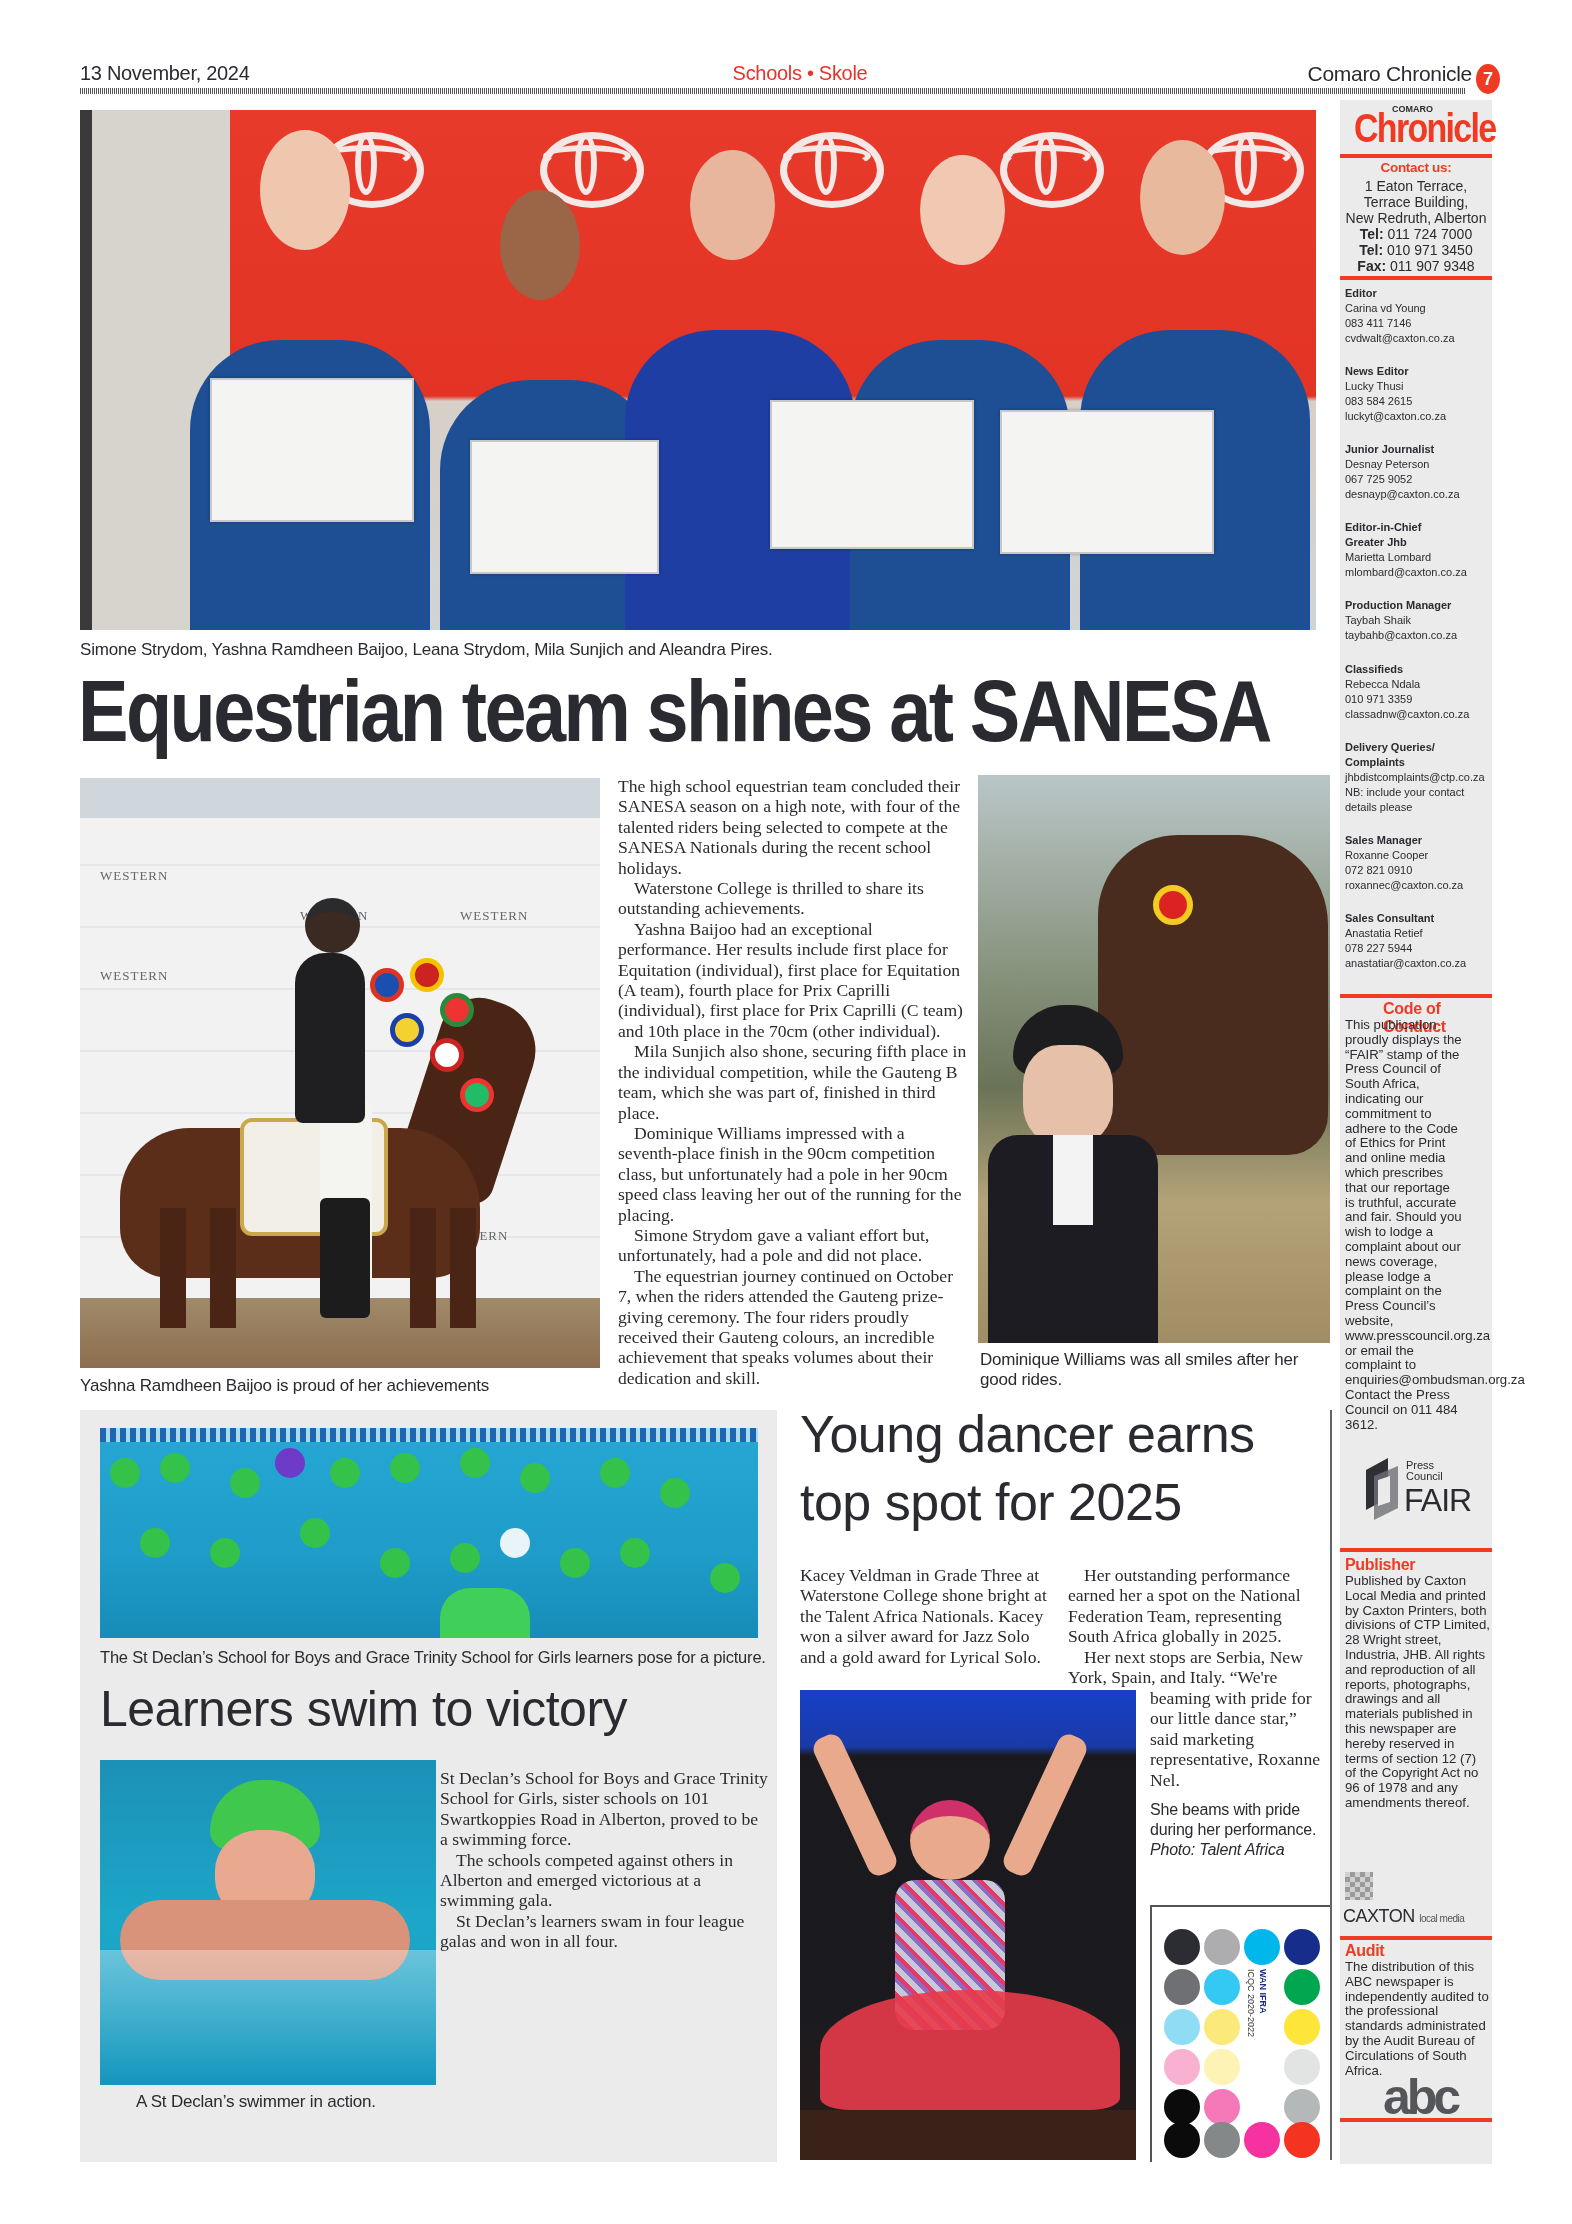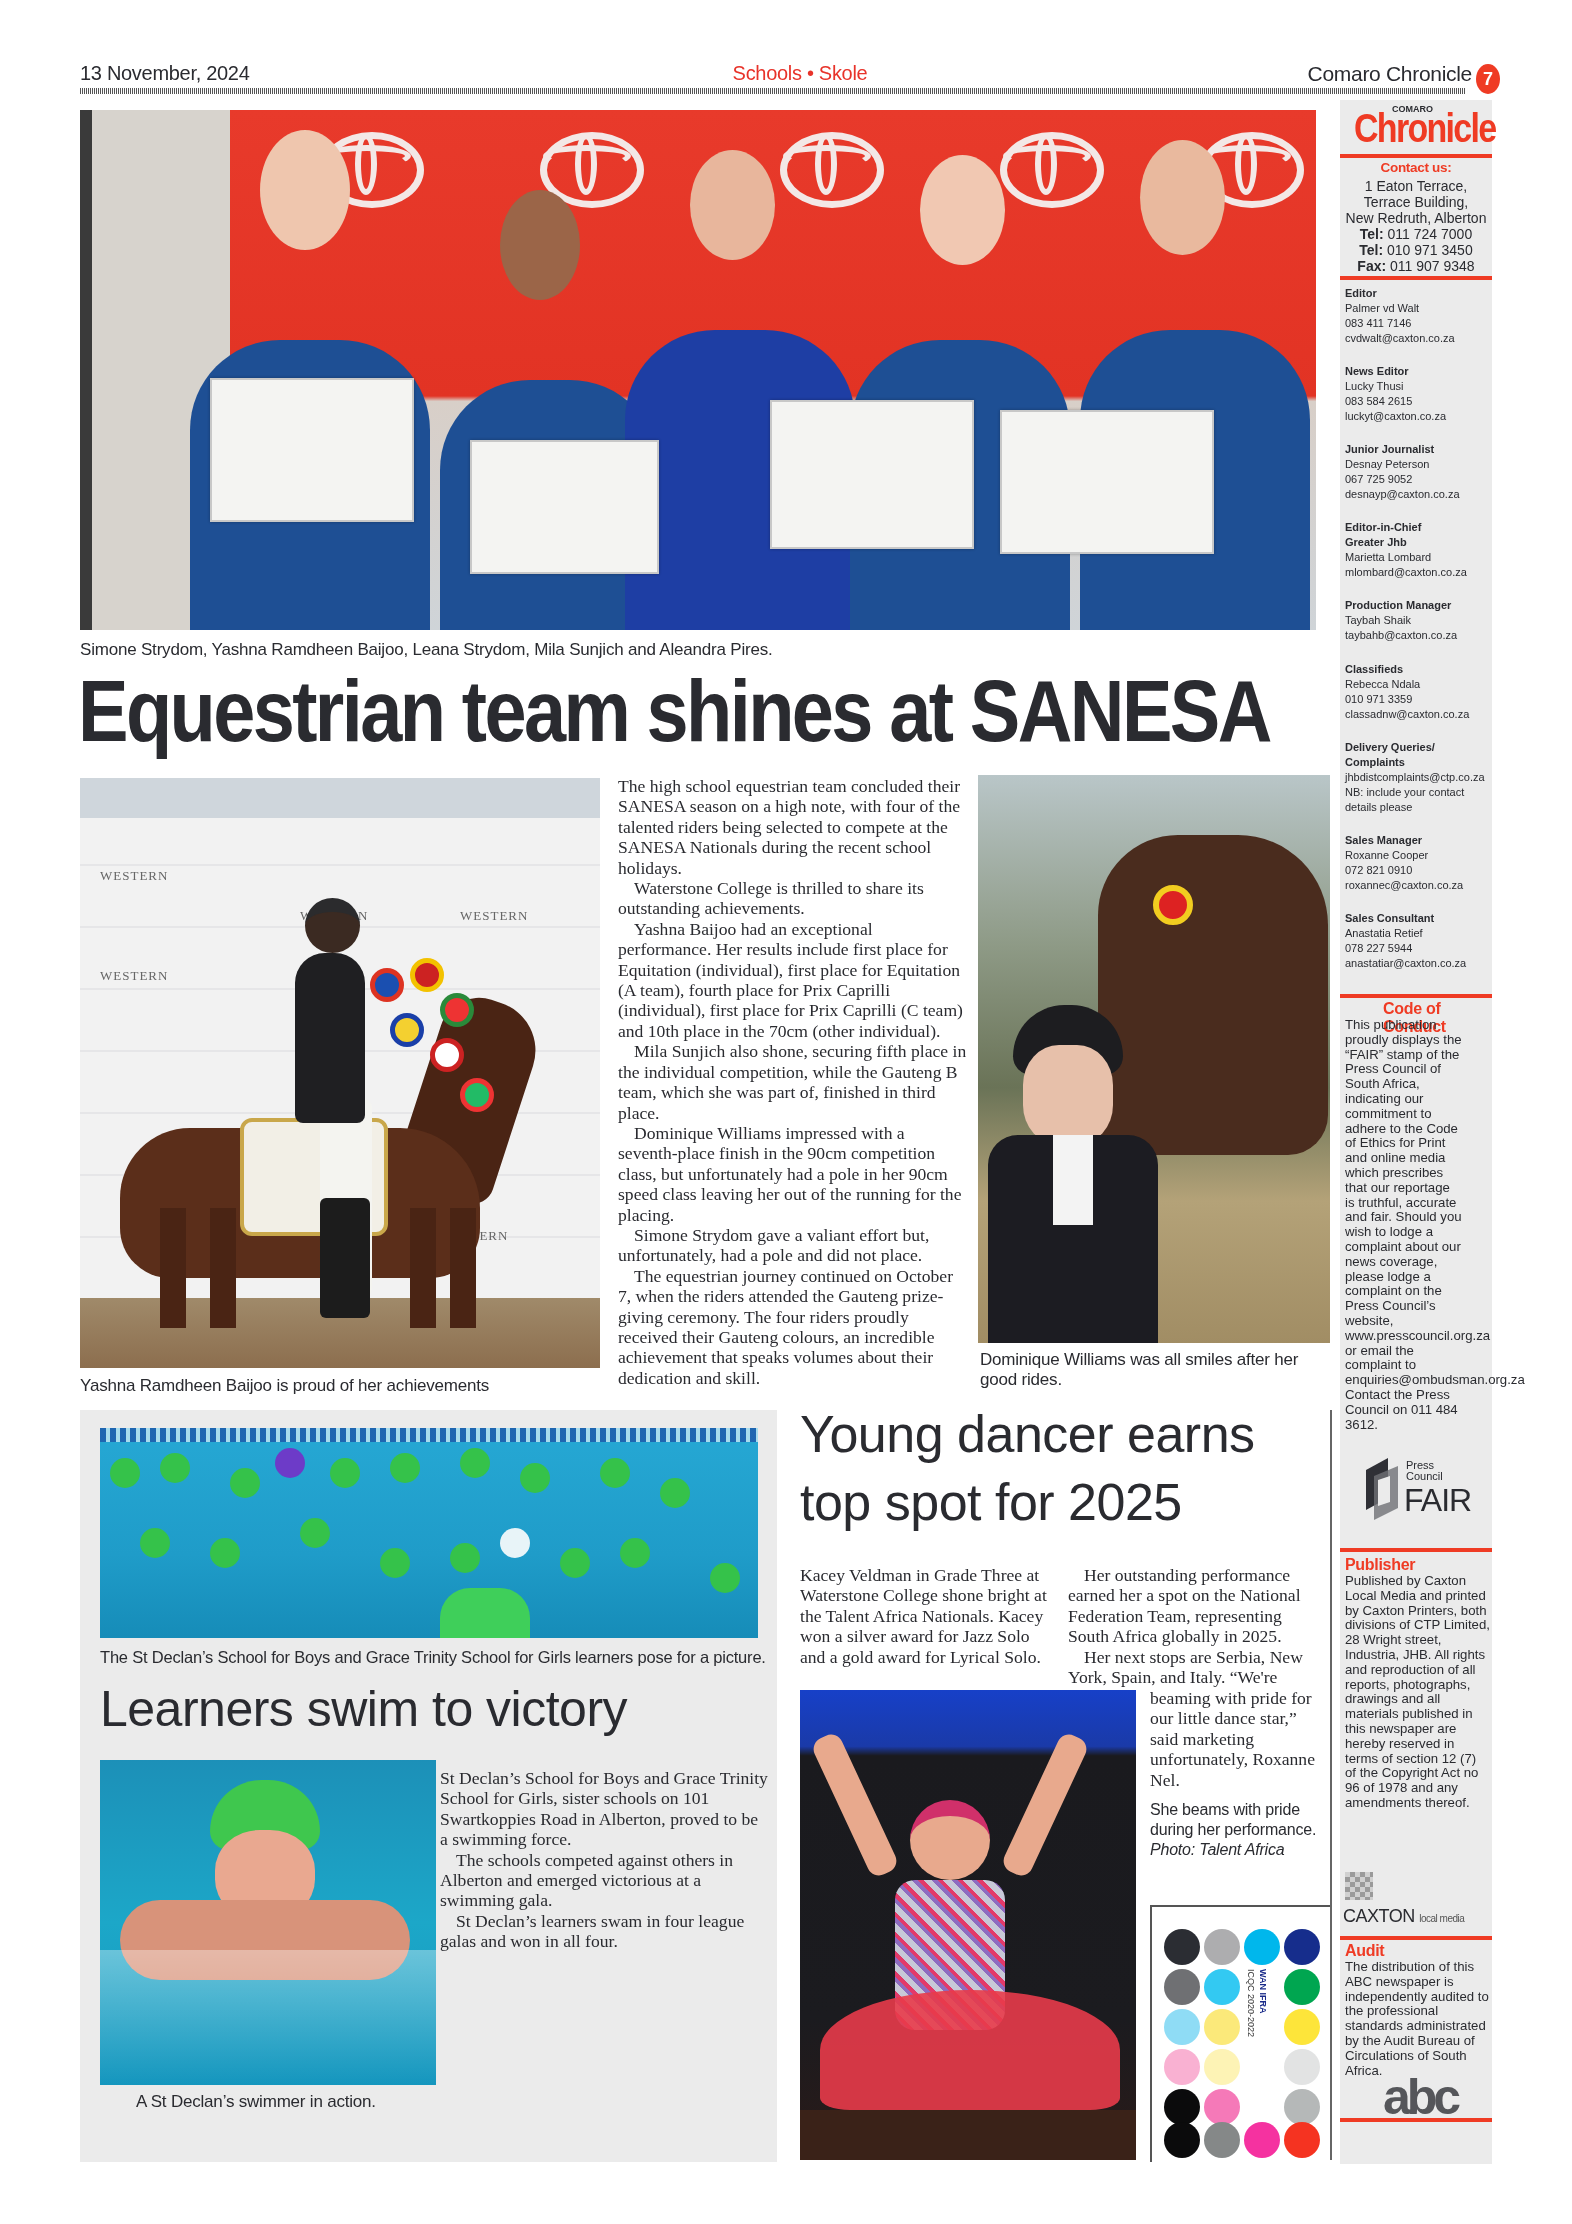--- a/index.html
+++ b/index.html
@@ -226,21 +226,21 @@
 <div class="abs frame-right"></div>
 <div class="abs headline-dance">Young dancer earns top spot for 2025</div>
 <div class="abs body-text dance-col1">
   <p class="first">Kacey Veldman in Grade Three at Waterstone College shone bright at the Talent Africa Nationals. Kacey won a silver award for Jazz Solo and a gold award for Lyrical Solo.</p>
 </div>
 <div class="abs body-text dance-col2">
   <p>Her outstanding performance earned her a spot on the National Federation Team, representing South Africa globally in 2025.</p>
   <p>Her next stops are Serbia, New York, Spain, and Italy. “We're</p>
 </div>
 <div class="abs body-text dance-col2b">
-  <p class="first">beaming with pride for our little dance star,” said marketing unfortunately, Roxanne Nel.</p>
+  <p class="first">beaming with pride for our little dance star,” said marketing representative, Roxanne Nel.</p>
 </div>
 <div class="abs photo dance-photo">
   <div style="position:absolute;left:110px;top:110px;width:80px;height:80px;border-radius:50%;background:#e8a98d;border-top:16px solid #d0306a;box-sizing:border-box;"></div>
   <div style="position:absolute;left:40px;top:40px;width:30px;height:150px;background:#e8a98d;transform:rotate(-25deg);border-radius:12px;"></div>
   <div style="position:absolute;left:230px;top:40px;width:30px;height:150px;background:#e8a98d;transform:rotate(25deg);border-radius:12px;"></div>
   <div style="position:absolute;left:95px;top:190px;width:110px;height:150px;background:repeating-linear-gradient(45deg,#c8c9d8 0 6px,#8e6bc0 6px 10px,#e33a6a 10px 14px);border-radius:20px;"></div>
   <div style="position:absolute;left:20px;top:300px;width:300px;height:120px;background:#e83b4a;border-radius:50% 50% 10% 10%;opacity:.9;"></div>
   <div style="position:absolute;left:0;top:420px;width:100%;height:50px;background:#3a2218;"></div>
 </div>
 <div class="abs cap cap-dance">
@@ -283,21 +283,21 @@
     <div>Terrace Building,</div>
     <div>New Redruth, Alberton</div>
     <div><b>Tel:</b> <span>011 724 7000</span></div>
     <div><b>Tel:</b> <span>010 971 3450</span></div>
     <div><b>Fax:</b> <span>011 907 9348</span></div>
   </div>
   <div class="side-rule" style="top:176px;"></div>
 
   <div class="staff" style="top:186px;">
     <b>Editor</b>
-    <div>Palmer vd Walt</div>
+    <div>Carina vd Young</div>
       <div>083 411 7146</div>
       <div>cvdwalt@caxton.co.za</div>
   </div>
   <div class="staff" style="top:264px;">
     <b>News Editor</b>
     <div>Lucky Thusi</div>
       <div>083 584 2615</div>
       <div>luckyt@caxton.co.za</div>
   </div>
   <div class="staff" style="top:342px;">

